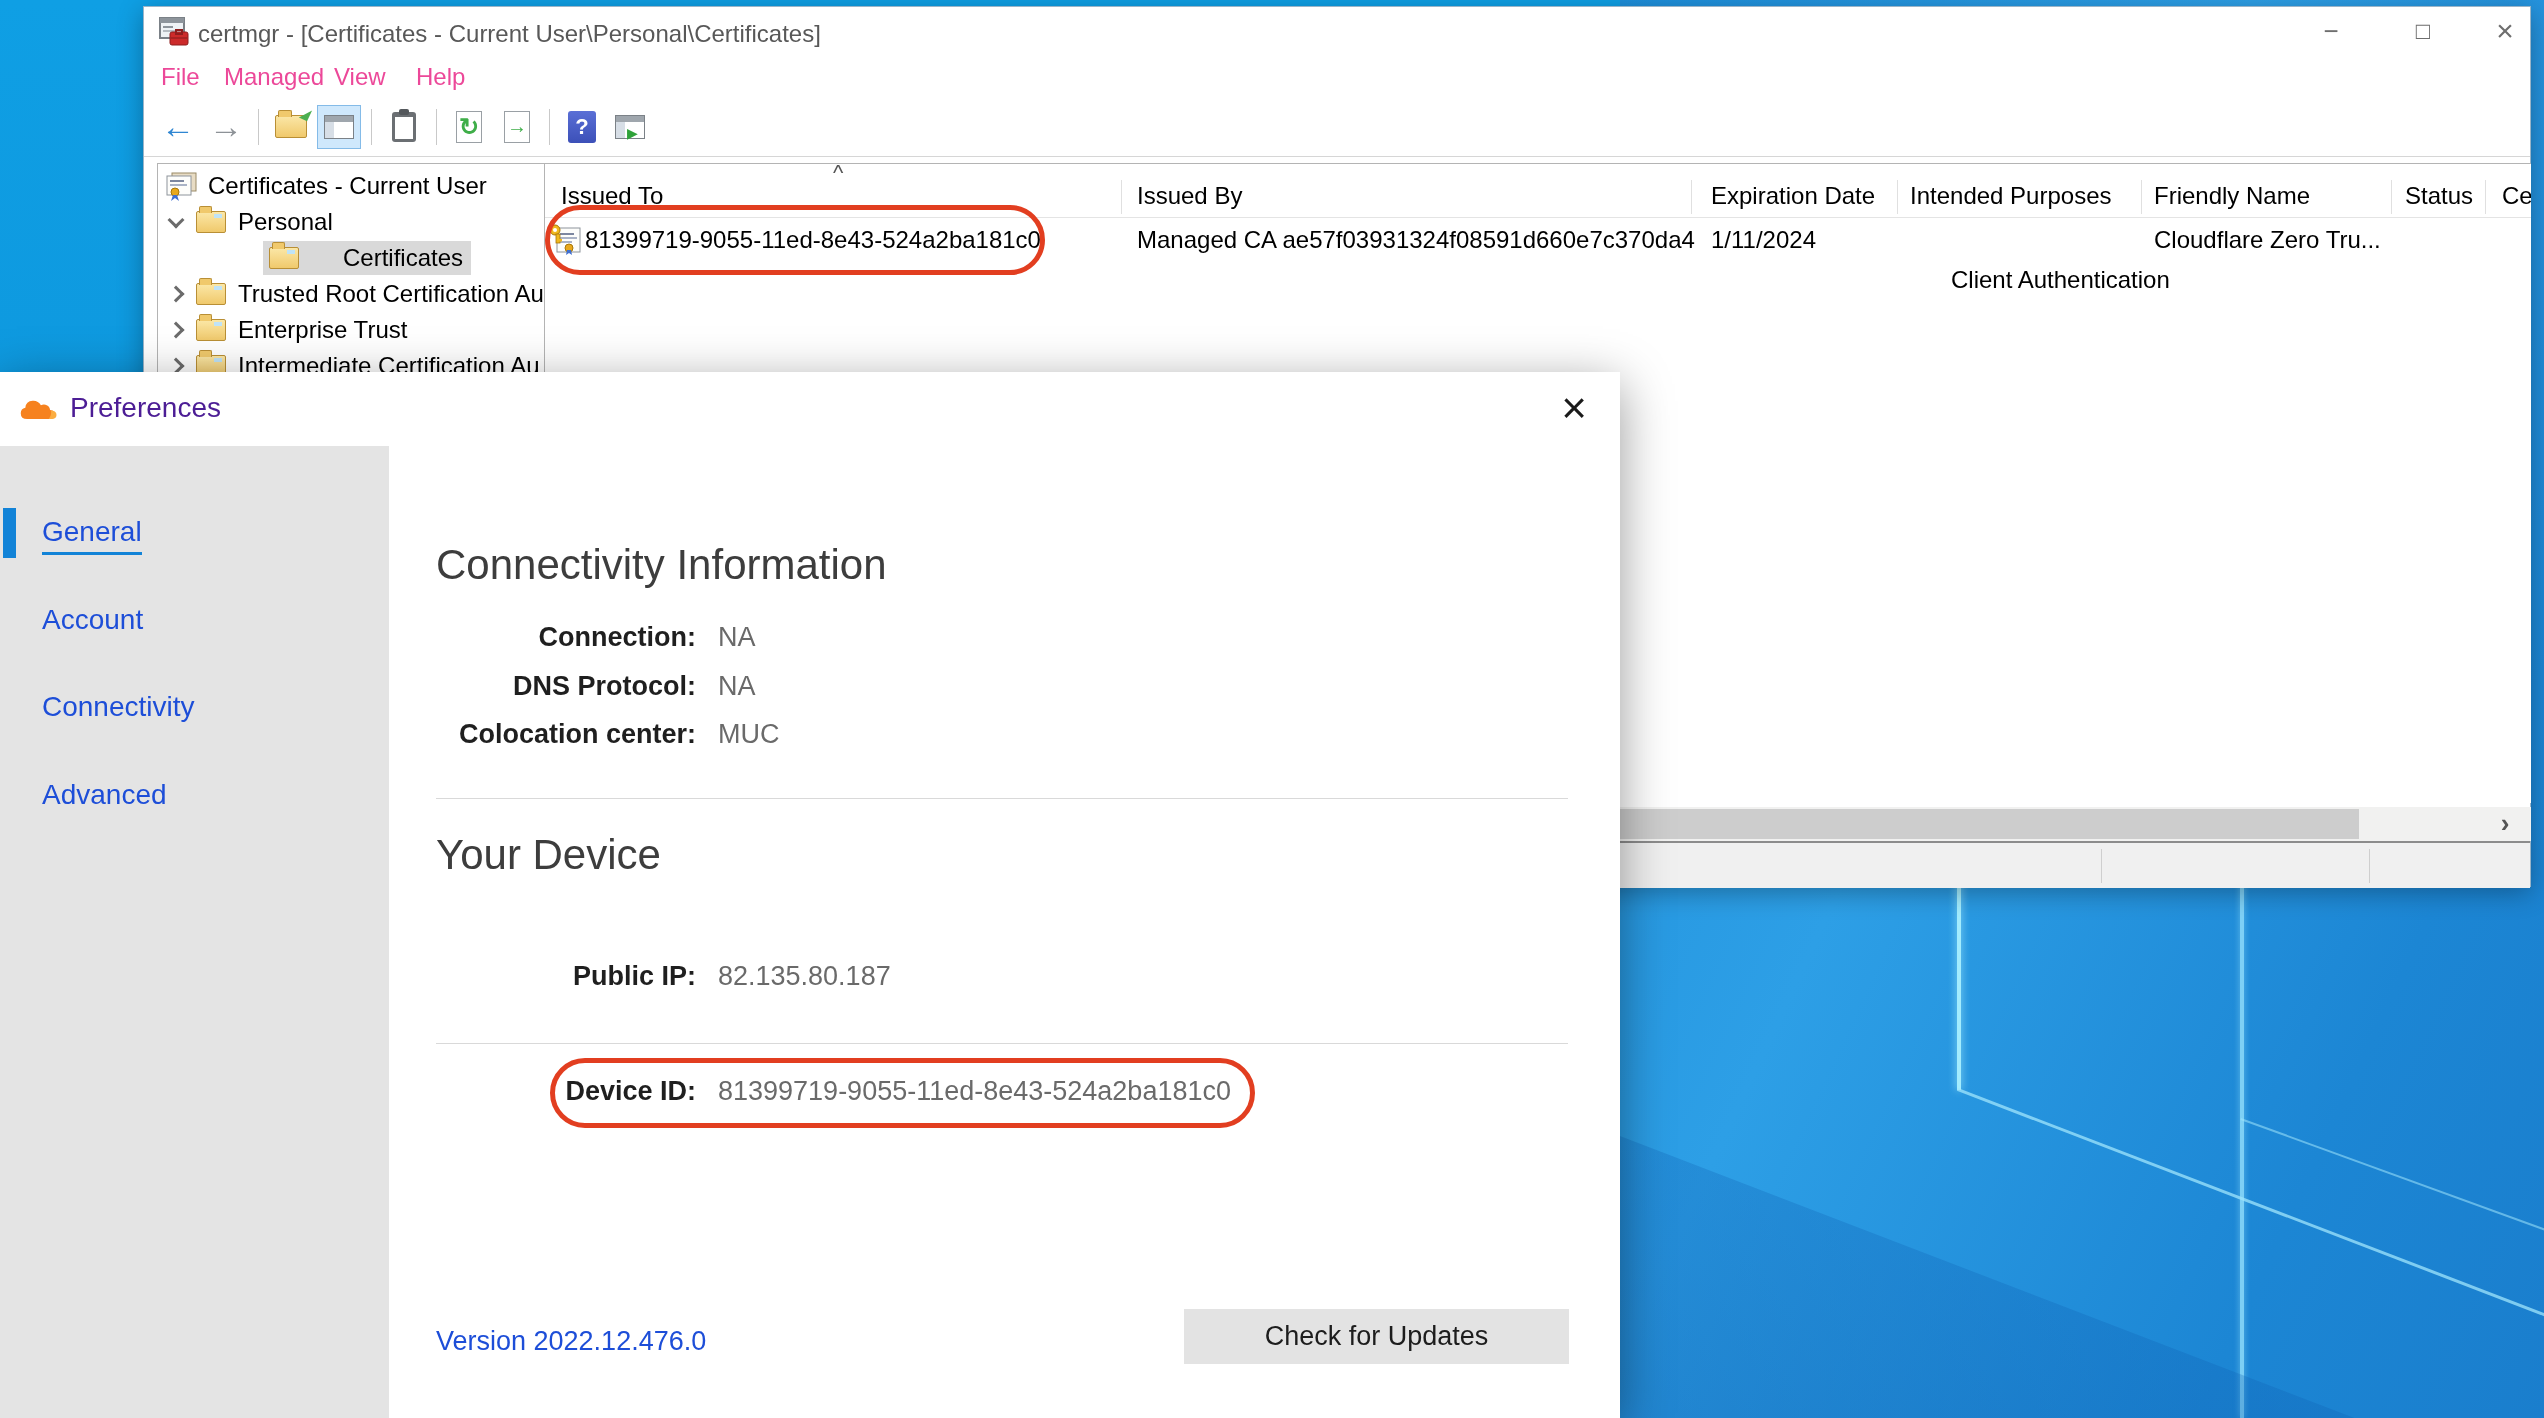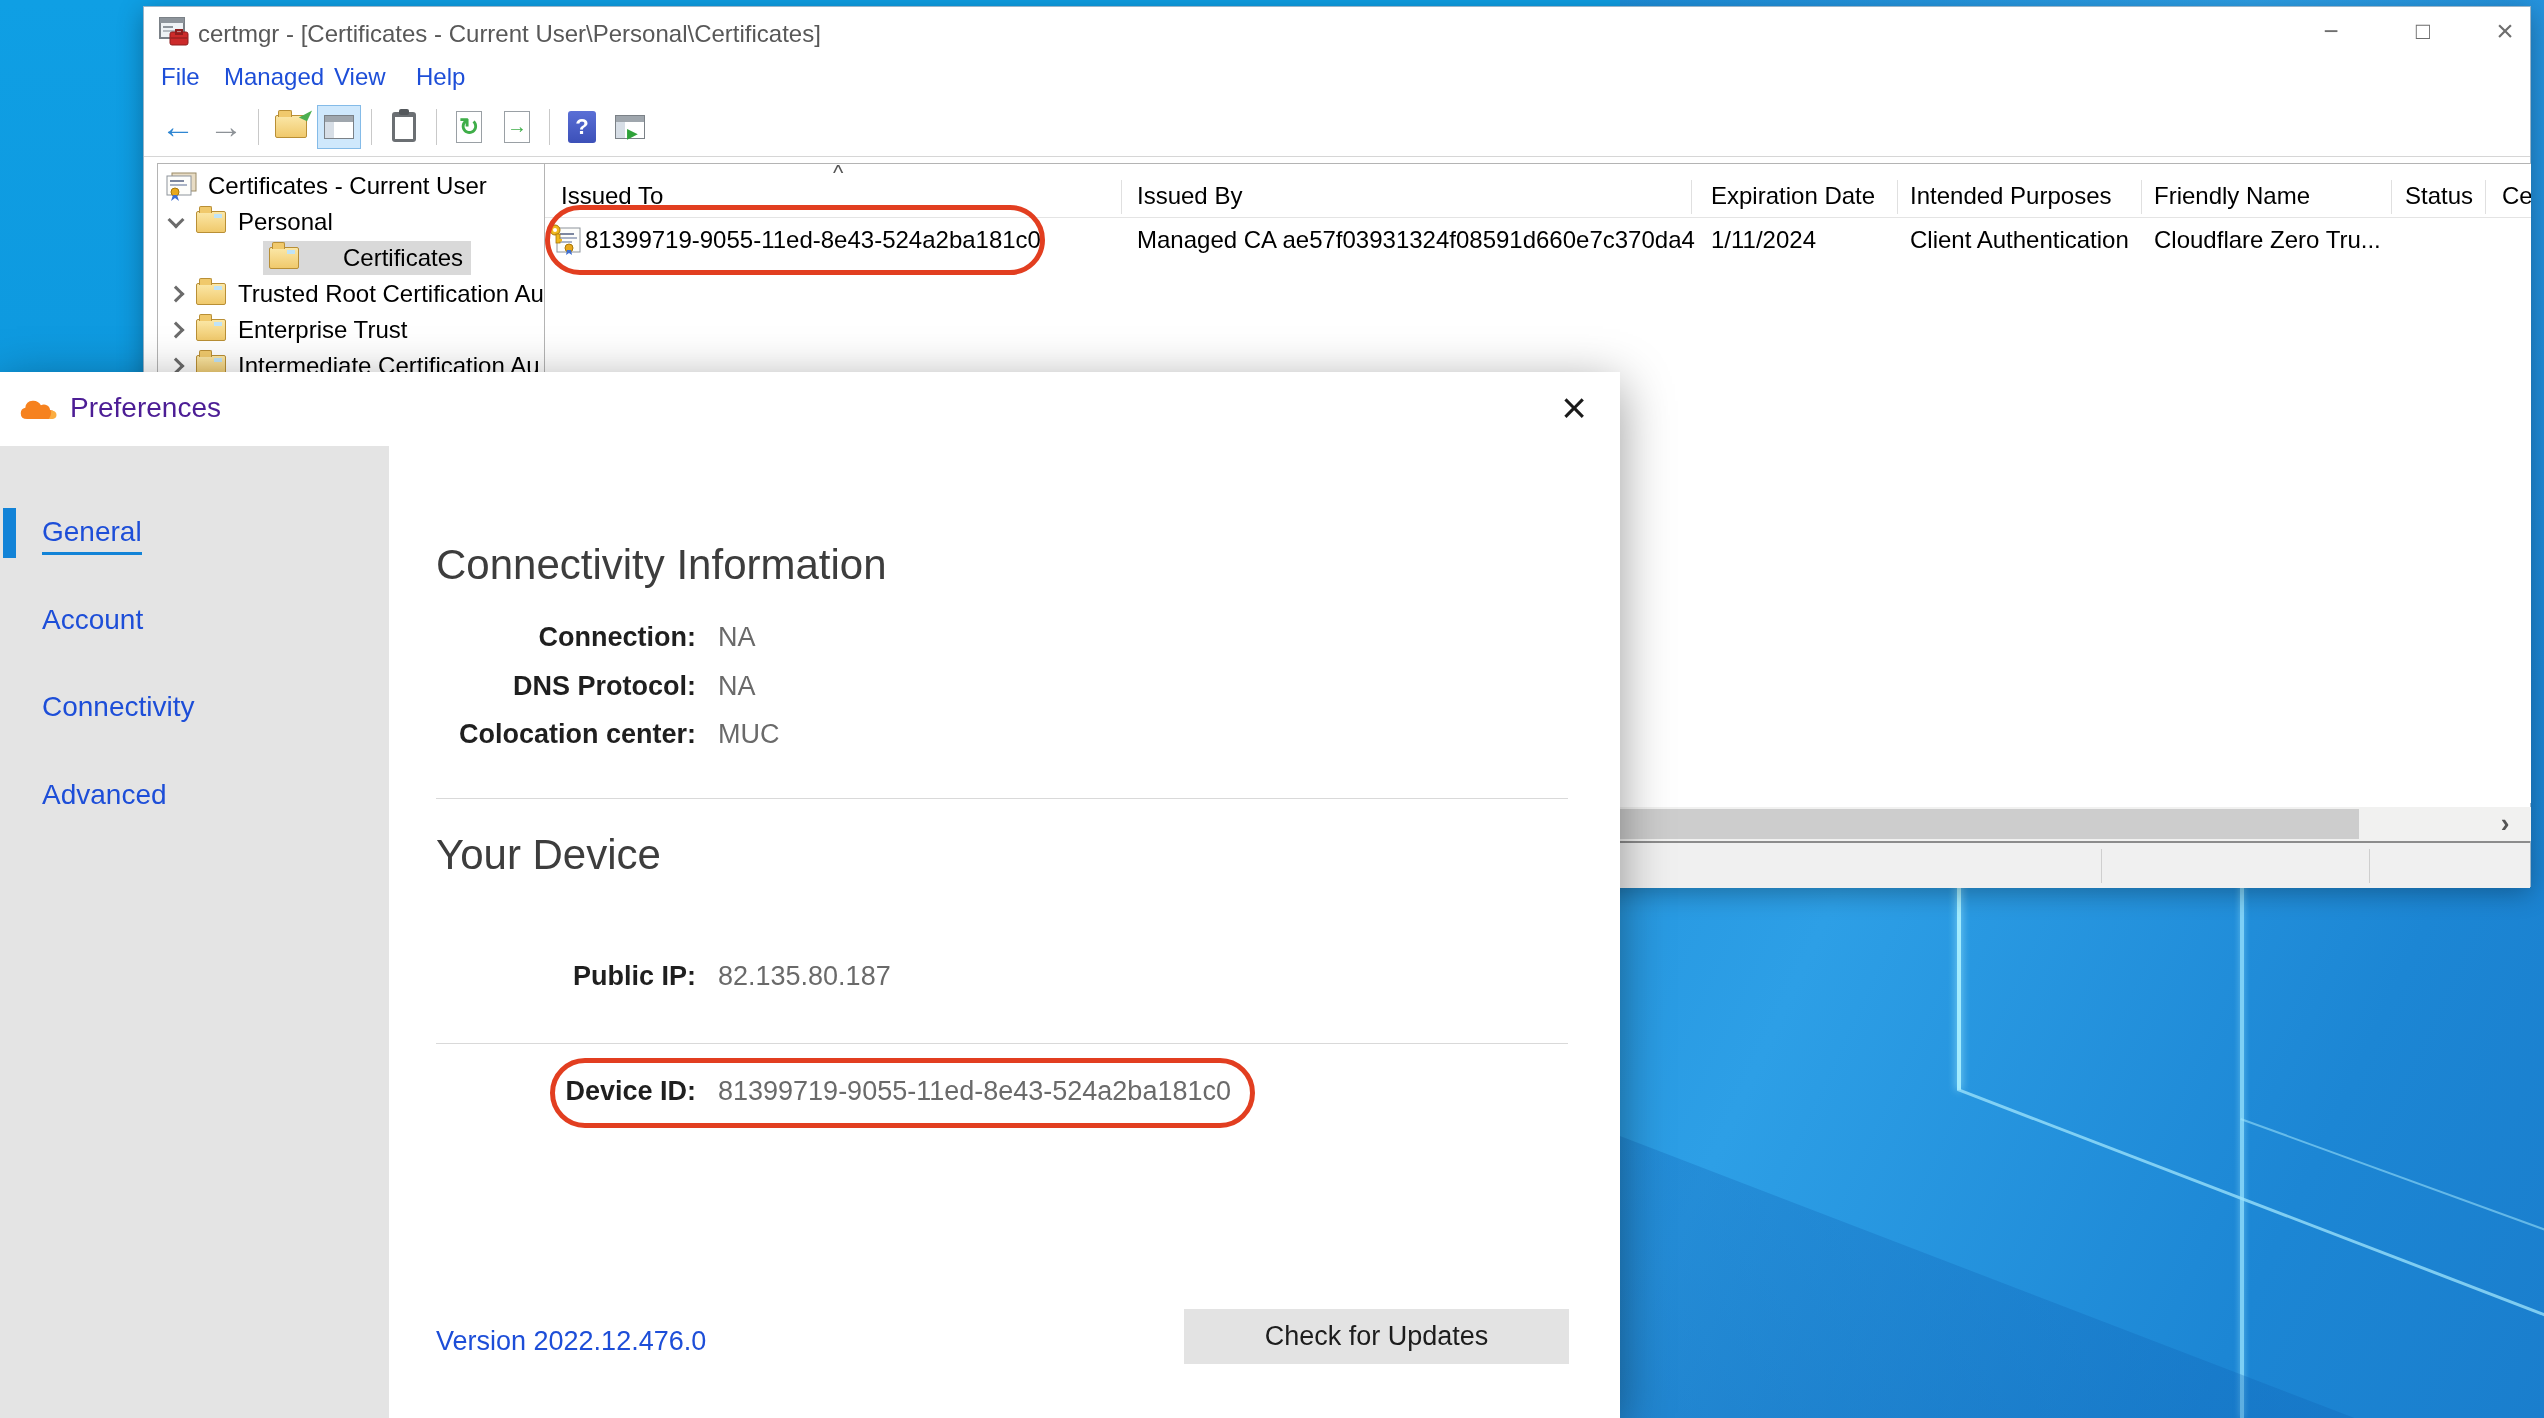--- a/index.html
+++ b/index.html
@@ -29,21 +29,21 @@
   .certmgr { position:absolute; left:143px; top:6px; width:2388px; height:881px;
     background:#fff; border:1px solid #9ab4c8; box-shadow:0 6px 24px rgba(0,0,0,.30); }
   .titlebar { position:absolute; left:0; top:0; width:100%; height:50px; background:#fff; }
   .title-text { position:absolute; left:54px; top:13px; font-size:24px; color:#585858; white-space:nowrap; }
   .app-icon { position:absolute; left:14px; top:9px; width:32px; height:32px; }
   .winctl { position:absolute; top:0; width:62px; height:50px; text-align:center; line-height:48px;
     font-size:26px; color:#6e6e6e; }
   .ctl-min { right:168px; } .ctl-max { right:76px; font-size:24px; } .ctl-close { right:-6px; font-size:30px; }
 
   .menubar { position:absolute; left:0; top:50px; width:100%; height:40px; background:#fff; }
-  .menu-item { position:absolute; top:6px; font-size:24px; color:#1d4ed8; }
+  .menu-item { position:absolute; top:6px; font-size:24px; color:#ec4899; }
   .mi-0 { left:17px; } .mi-1 { left:80px; } .mi-2 { left:190px; } .mi-3 { left:272px; }
 
   .toolbar { position:absolute; left:0; top:90px; width:100%; height:60px; background:#fff;
     border-bottom:1px solid #d6d6d6; display:flex; align-items:center; padding-left:12px; }
   .tb { width:44px; height:44px; display:flex; align-items:center; justify-content:center; margin-right:4px; }
   .tb-sep { width:1px; height:36px; background:#c9c9c9; margin:0 10px 0 6px; }
   .glyph-back { font-size:34px; font-weight:bold; color:#2f86d2; }
   .glyph-fwd  { font-size:34px; font-weight:bold; color:#8d9297; }
   .mini-folder { position:relative; width:32px; height:23px; border:1px solid #b98f35; border-radius:2px;
     background:linear-gradient(#fbe7a7,#f0c96c); }
@@ -91,21 +91,21 @@
     border-top:1px solid #b4b4b4; overflow:hidden; }
   .sort-caret { position:absolute; left:288px; top:-4px; font-size:22px; color:#555; }
   .lheader { position:absolute; left:0; top:14px; width:100%; height:40px; border-bottom:1px solid #e4e4e4; }
   .hcell { position:absolute; top:4px; font-size:24px; color:#000; white-space:nowrap; }
   .hsep { position:absolute; top:2px; width:1px; height:34px; background:#e0e0e0; }
   .h-0 { left:16px; } .h-1 { left:592px; } .h-2 { left:1166px; } .h-3 { left:1365px; }
   .h-4 { left:1609px; } .h-5 { left:1860px; } .h-6 { left:1957px; }
   .s-1 { left:576px; } .s-2 { left:1146px; } .s-3 { left:1352px; } .s-4 { left:1596px; } .s-5 { left:1846px; } .s-6 { left:1940px; }
   .lrow { position:absolute; left:0; top:54px; width:100%; height:44px; }
   .ccell { position:absolute; top:8px; font-size:24px; color:#000; white-space:nowrap; }
-  .c-0 { left:40px; } .c-1 { left:592px; } .c-2 { left:1166px; } .c-3 { left:1365px; } .c-4 { left:1609px; }
+  .c-0 { left:40px; } .c-1 { left:592px; } .c-2 { left:1166px; } .c-3 { left:1406px;margin-top:40px; } .c-4 { left:1609px; }
   .cert-icon { position:absolute; left:4px; top:4px; width:34px; height:34px; }
   .ellipse1 { position:absolute; left:0px; top:41px; width:500px; height:70px;
     border:5px solid #e23e20; border-radius:40px; z-index:5; }
 
   
   .hscroll { position:absolute; left:401px; top:800px; width:1986px; height:34px; background:#f1f1f0; }
   .hthumb { position:absolute; left:20px; top:2px; width:1794px; height:30px; background:#cdcdcd; }
   .harrow { position:absolute; right:6px; top:0px; width:40px; height:34px; font-size:26px; font-weight:bold;
     color:#555; text-align:center; line-height:32px; }
   .statusbar { position:absolute; left:0; top:834px; width:100%; height:47px; background:#f0f0f0;

